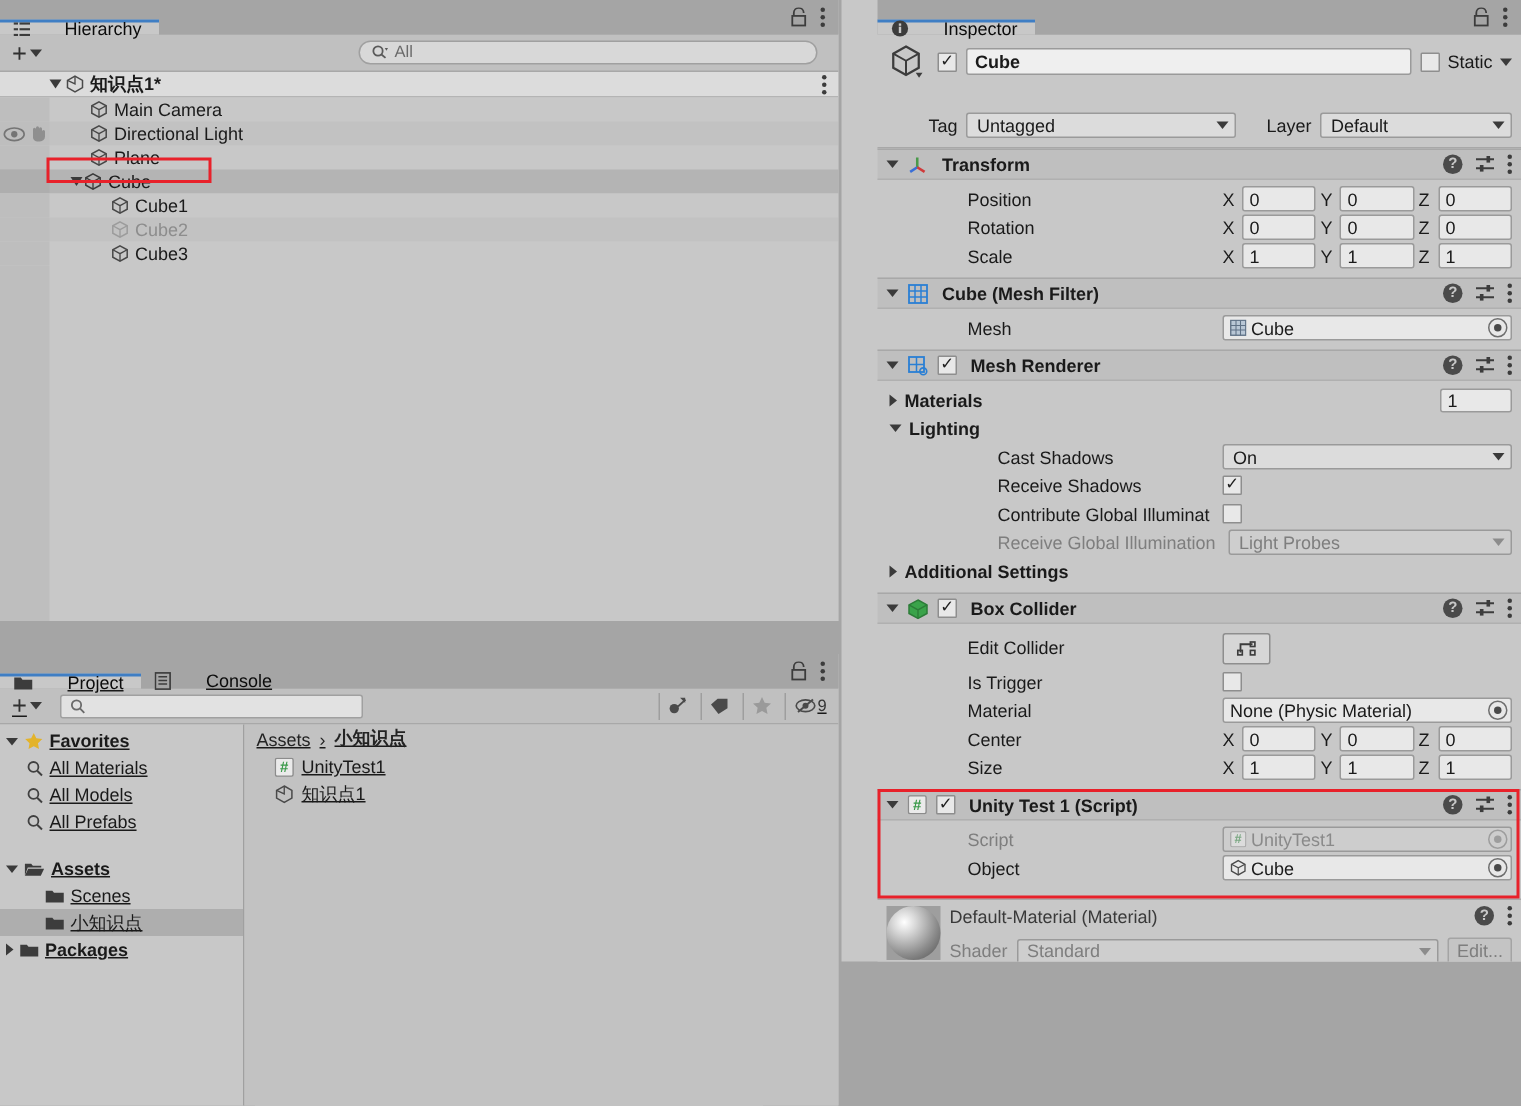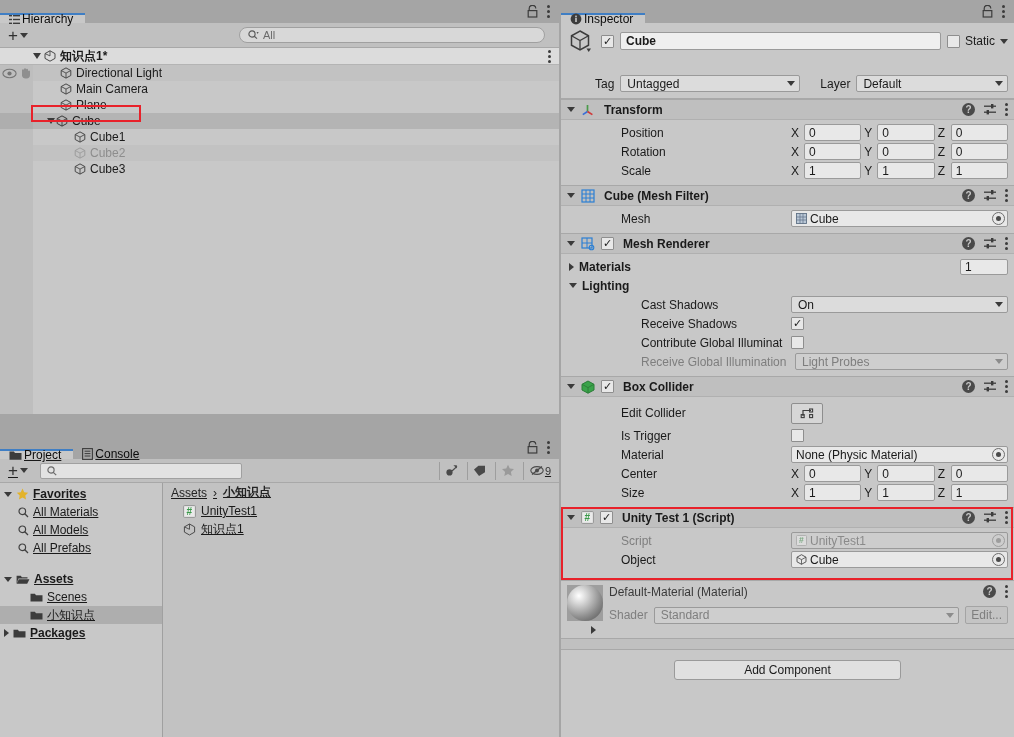--- a/index.html
+++ b/index.html
@@ -16,21 +16,21 @@
   #app { position: relative; width: 1014px; height: 737px; }
 
   
   .panel { position: absolute; background: #c8c8c8; overflow: hidden; }
 
   .tabbar {
     height: 23px; background: #a5a5a5;
     display: flex; align-items: stretch; position: relative;
   }
   .tab {
-    display: flex; align-items: center; gap: 2px;
+    display: flex; align-items: center; gap: 23px;
     padding: 0 12px 0 9px; font-size: 12px; color: #0b0b0b;
     background: #a5a5a5; position: relative; margin-top: 13px;
   }
   .tab.active { background: #c8c8c8; border-top: 2px solid #3f7ec4; padding-top: 0; }
   .tabbar .spacer { flex: 1; background: #a5a5a5; }
   .tabbar-right {
     display: flex; align-items: center; gap: 9px;
     padding: 0 9px 0 0; background: #a5a5a5;
   }
   .ic { display: inline-block; line-height: 0; }
@@ -104,21 +104,21 @@
   .p-item { height: 18px; display: flex; align-items: center; gap: 4px; font-size: 12px; padding-left: 4px;}
   .p-item.sel { background: #aeaeae; }
   .p-item.bold { font-weight: bold; }
   .p-indent1 { padding-left: 18px; }
   .p-indent2 { padding-left: 30px; }
   .breadcrumb { height: 19px; display: flex; align-items: center; gap: 6px; padding-left: 8px; font-size: 12px; color: #242424; }
   .breadcrumb .cur { font-weight: bold; }
   .asset-row { height: 18px; display: flex; align-items: center; gap: 5px; padding-left: 20px; font-size: 12px; }
 
   
-  #inspector { left: 561px; top: 0; width: 453px; height: 737px; background: #c8c8c8; }
+  #inspector { left: 561px; top: 0; width: 453px; height: 641px; background: #c8c8c8; padding-left: 24px; }
   .insp-head {
     background: #c8c8c8; padding: 6px 6px 6px 8px; border-bottom: 1px solid #a8a8a8;
   }
   .insp-row1 { display: flex; align-items: center; gap: 6px; }
   .objicon { width: 26px; height: 24px; position: relative; flex: 0 0 26px;}
   .cbx {
     width: 13px; height: 13px; background: #e8e8e8; border: 1px solid #8e8e8e;
     border-radius: 1px; display: flex; align-items: center; justify-content: center;
     font-size: 11px; color: #202020; line-height: 1; flex: 0 0 13px;
   }
@@ -256,57 +256,57 @@
           </svg>
       </span>
       <span style="font-weight:bold">知识点1*</span>
       <span class="kebab" style="position:absolute;right:8px;top:2px">
           <i></i>
           <i></i>
           <i></i>
         </span>
     </div>
 
-    <div class="h-row zebra-alt">
-      <div class="gutter">
-        <span class="ic">
-          <svg width="15" height="11" viewBox="0 0 15 11">
-              <ellipse cx="7.5" cy="5.5" rx="6.6" ry="4.2" fill="none" stroke="#757575" stroke-width="1.1"></ellipse>
-              <circle cx="7.5" cy="5.5" r="2.1" fill="#757575"></circle>
-            </svg>
-        </span>
-        <span class="ic">
-          <svg width="13" height="12" viewBox="0 0 13 12">
-              <path d="M3 7 L3 3.2 a1 1 0 0 1 2 0 L5 6 L5 2.2 a1 1 0 0 1 2 0 L7 6 L7 2.8 a1 1 0 0 1 2 0 L9 6.4 L9 4.6 a1 1 0 0 1 2 0 L11 8 a3.4 3.4 0 0 1 -3.4 3.4 L6 11.4 A3.3 3.3 0 0 1 3 9 Z" fill="#8f8f8f"></path>
-            </svg>
-        </span>
-      </div>
-      <span style="width:27px"></span>
-      <span class="h-label">
-        <span class="ic">
-          <svg width="12" height="12" viewBox="0 0 12 12">
-              <path d="M6 0.9 L10.8 3.5 L10.8 8.5 L6 11.1 L1.2 8.5 L1.2 3.5 Z" fill="none" stroke="#484848" stroke-width="1"></path>
-              <path d="M1.2 3.5 L6 6.1 L10.8 3.5 M6 6.1 L6 11.1" fill="none" stroke="#484848" stroke-width="0.9"></path>
-            </svg>
-        </span>
-        <span>Directional Light</span>
-      </span>
-    </div>
-
     <div class="h-row zebra">
       <div class="gutter"></div>
       <span style="width:27px"></span>
       <span class="h-label">
         <span class="ic">
           <svg width="12" height="12" viewBox="0 0 12 12">
               <path d="M6 0.9 L10.8 3.5 L10.8 8.5 L6 11.1 L1.2 8.5 L1.2 3.5 Z" fill="none" stroke="#484848" stroke-width="1"></path>
               <path d="M1.2 3.5 L6 6.1 L10.8 3.5 M6 6.1 L6 11.1" fill="none" stroke="#484848" stroke-width="0.9"></path>
             </svg>
         </span>
         <span>Main Camera</span>
+      </span>
+    </div>
+
+    <div class="h-row zebra-alt">
+      <div class="gutter">
+        <span class="ic">
+          <svg width="15" height="11" viewBox="0 0 15 11">
+              <ellipse cx="7.5" cy="5.5" rx="6.6" ry="4.2" fill="none" stroke="#757575" stroke-width="1.1"></ellipse>
+              <circle cx="7.5" cy="5.5" r="2.1" fill="#757575"></circle>
+            </svg>
+        </span>
+        <span class="ic">
+          <svg width="13" height="12" viewBox="0 0 13 12">
+              <path d="M3 7 L3 3.2 a1 1 0 0 1 2 0 L5 6 L5 2.2 a1 1 0 0 1 2 0 L7 6 L7 2.8 a1 1 0 0 1 2 0 L9 6.4 L9 4.6 a1 1 0 0 1 2 0 L11 8 a3.4 3.4 0 0 1 -3.4 3.4 L6 11.4 A3.3 3.3 0 0 1 3 9 Z" fill="#8f8f8f"></path>
+            </svg>
+        </span>
+      </div>
+      <span style="width:27px"></span>
+      <span class="h-label">
+        <span class="ic">
+          <svg width="12" height="12" viewBox="0 0 12 12">
+              <path d="M6 0.9 L10.8 3.5 L10.8 8.5 L6 11.1 L1.2 8.5 L1.2 3.5 Z" fill="none" stroke="#484848" stroke-width="1"></path>
+              <path d="M1.2 3.5 L6 6.1 L10.8 3.5 M6 6.1 L6 11.1" fill="none" stroke="#484848" stroke-width="0.9"></path>
+            </svg>
+        </span>
+        <span>Directional Light</span>
       </span>
     </div>
 
     <div class="h-row zebra">
       <div class="gutter"></div>
       <span style="width:27px"></span>
       <span class="h-label">
         <span class="ic">
           <svg width="12" height="12" viewBox="0 0 12 12">
               <path d="M6 0.9 L10.8 3.5 L10.8 8.5 L6 11.1 L1.2 8.5 L1.2 3.5 Z" fill="none" stroke="#484848" stroke-width="1"></path>
@@ -814,20 +814,24 @@
         <span class="fl i1">Contribute Global Illuminat</span>
         <span class="cbx off">✓</span>
       </div>
       <div class="frow">
         <span class="fl i1 dimtext" style="width:182px;flex:0 0 182px">Receive Global Illumination</span>
         <span class="dropdown disabled" style="flex:1">
           <span>Light Probes</span>
           <span class="dn"></span>
         </span>
       </div>
+      <div class="foldrow">
+        <span class="tri-s r"></span>
+        <span>Additional Settings</span>
+      </div>
     </div>
 
     <div class="comp-head">
       <span class="tri-s"></span>
       <span class="ic">
         <svg width="14" height="14" viewBox="0 0 14 14">
             <path d="M7 1 L13 4.3 L13 10 L7 13.2 L1 10 L1 4.3 Z" fill="#3aa34a" stroke="#2c7c38" stroke-width="1"></path>
             <path d="M1 4.3 L7 7.6 L13 4.3 M7 7.6 L7 13.2" fill="none" stroke="#2c7c38" stroke-width="0.9"></path>
           </svg>
       </span>

